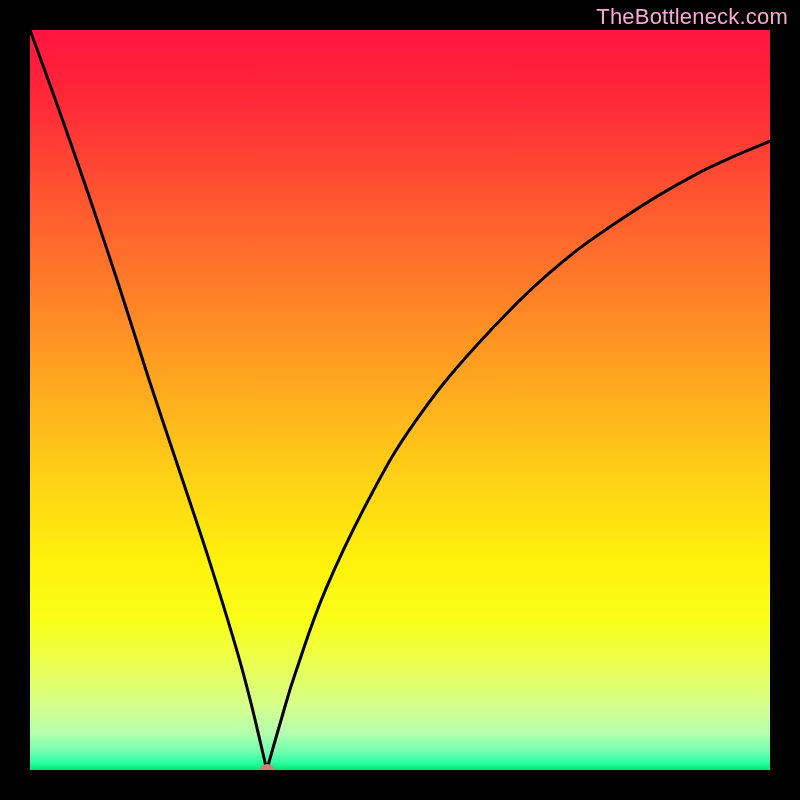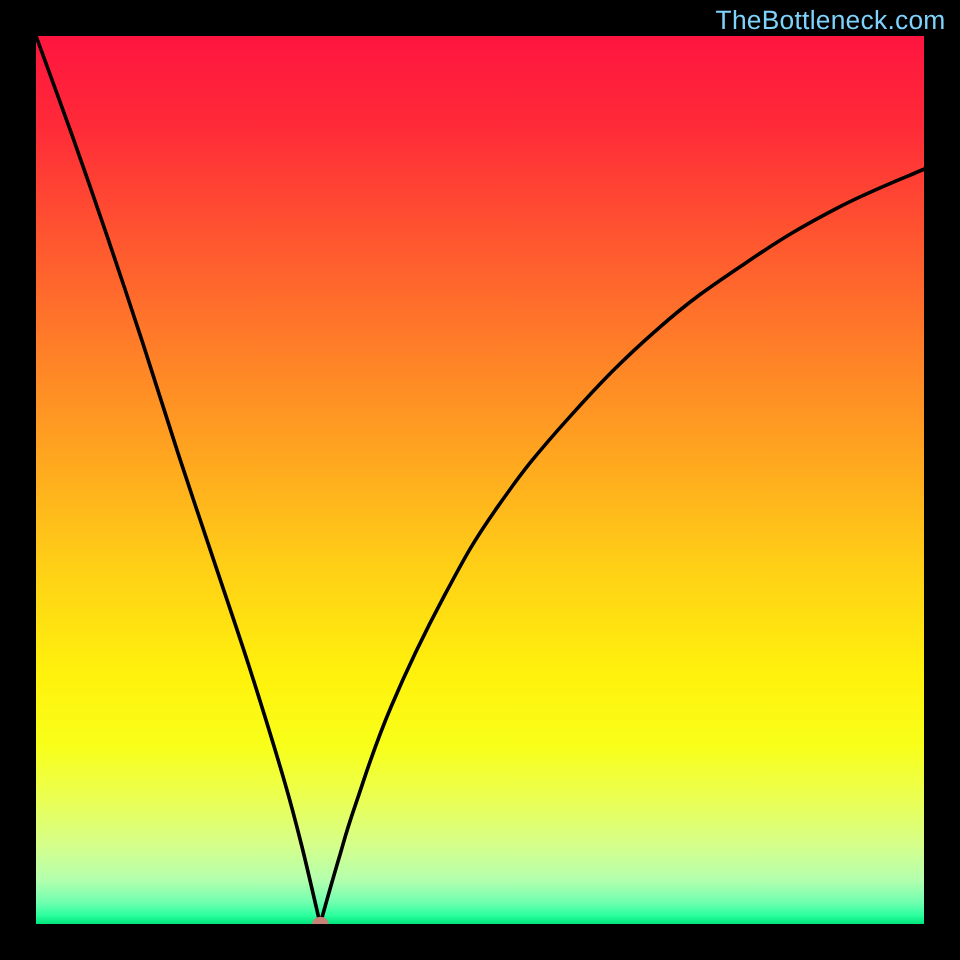--- a/index.html
+++ b/index.html
@@ -21,21 +21,21 @@
     left: 30px;
     top: 30px;
     width: 740px;
     height: 740px;
     overflow: hidden;
   }
   .watermark {
     position: absolute;
     top: 4px;
     right: 12px;
-    color: #7dd3fc;
+    color: #f9a8d4;
     font-size: 22px;
     font-weight: 400;
     letter-spacing: 0.2px;
     z-index: 5;
   }
   svg.bg {
     position: absolute;
     inset: 0;
     width: 740px;
     height: 740px;

